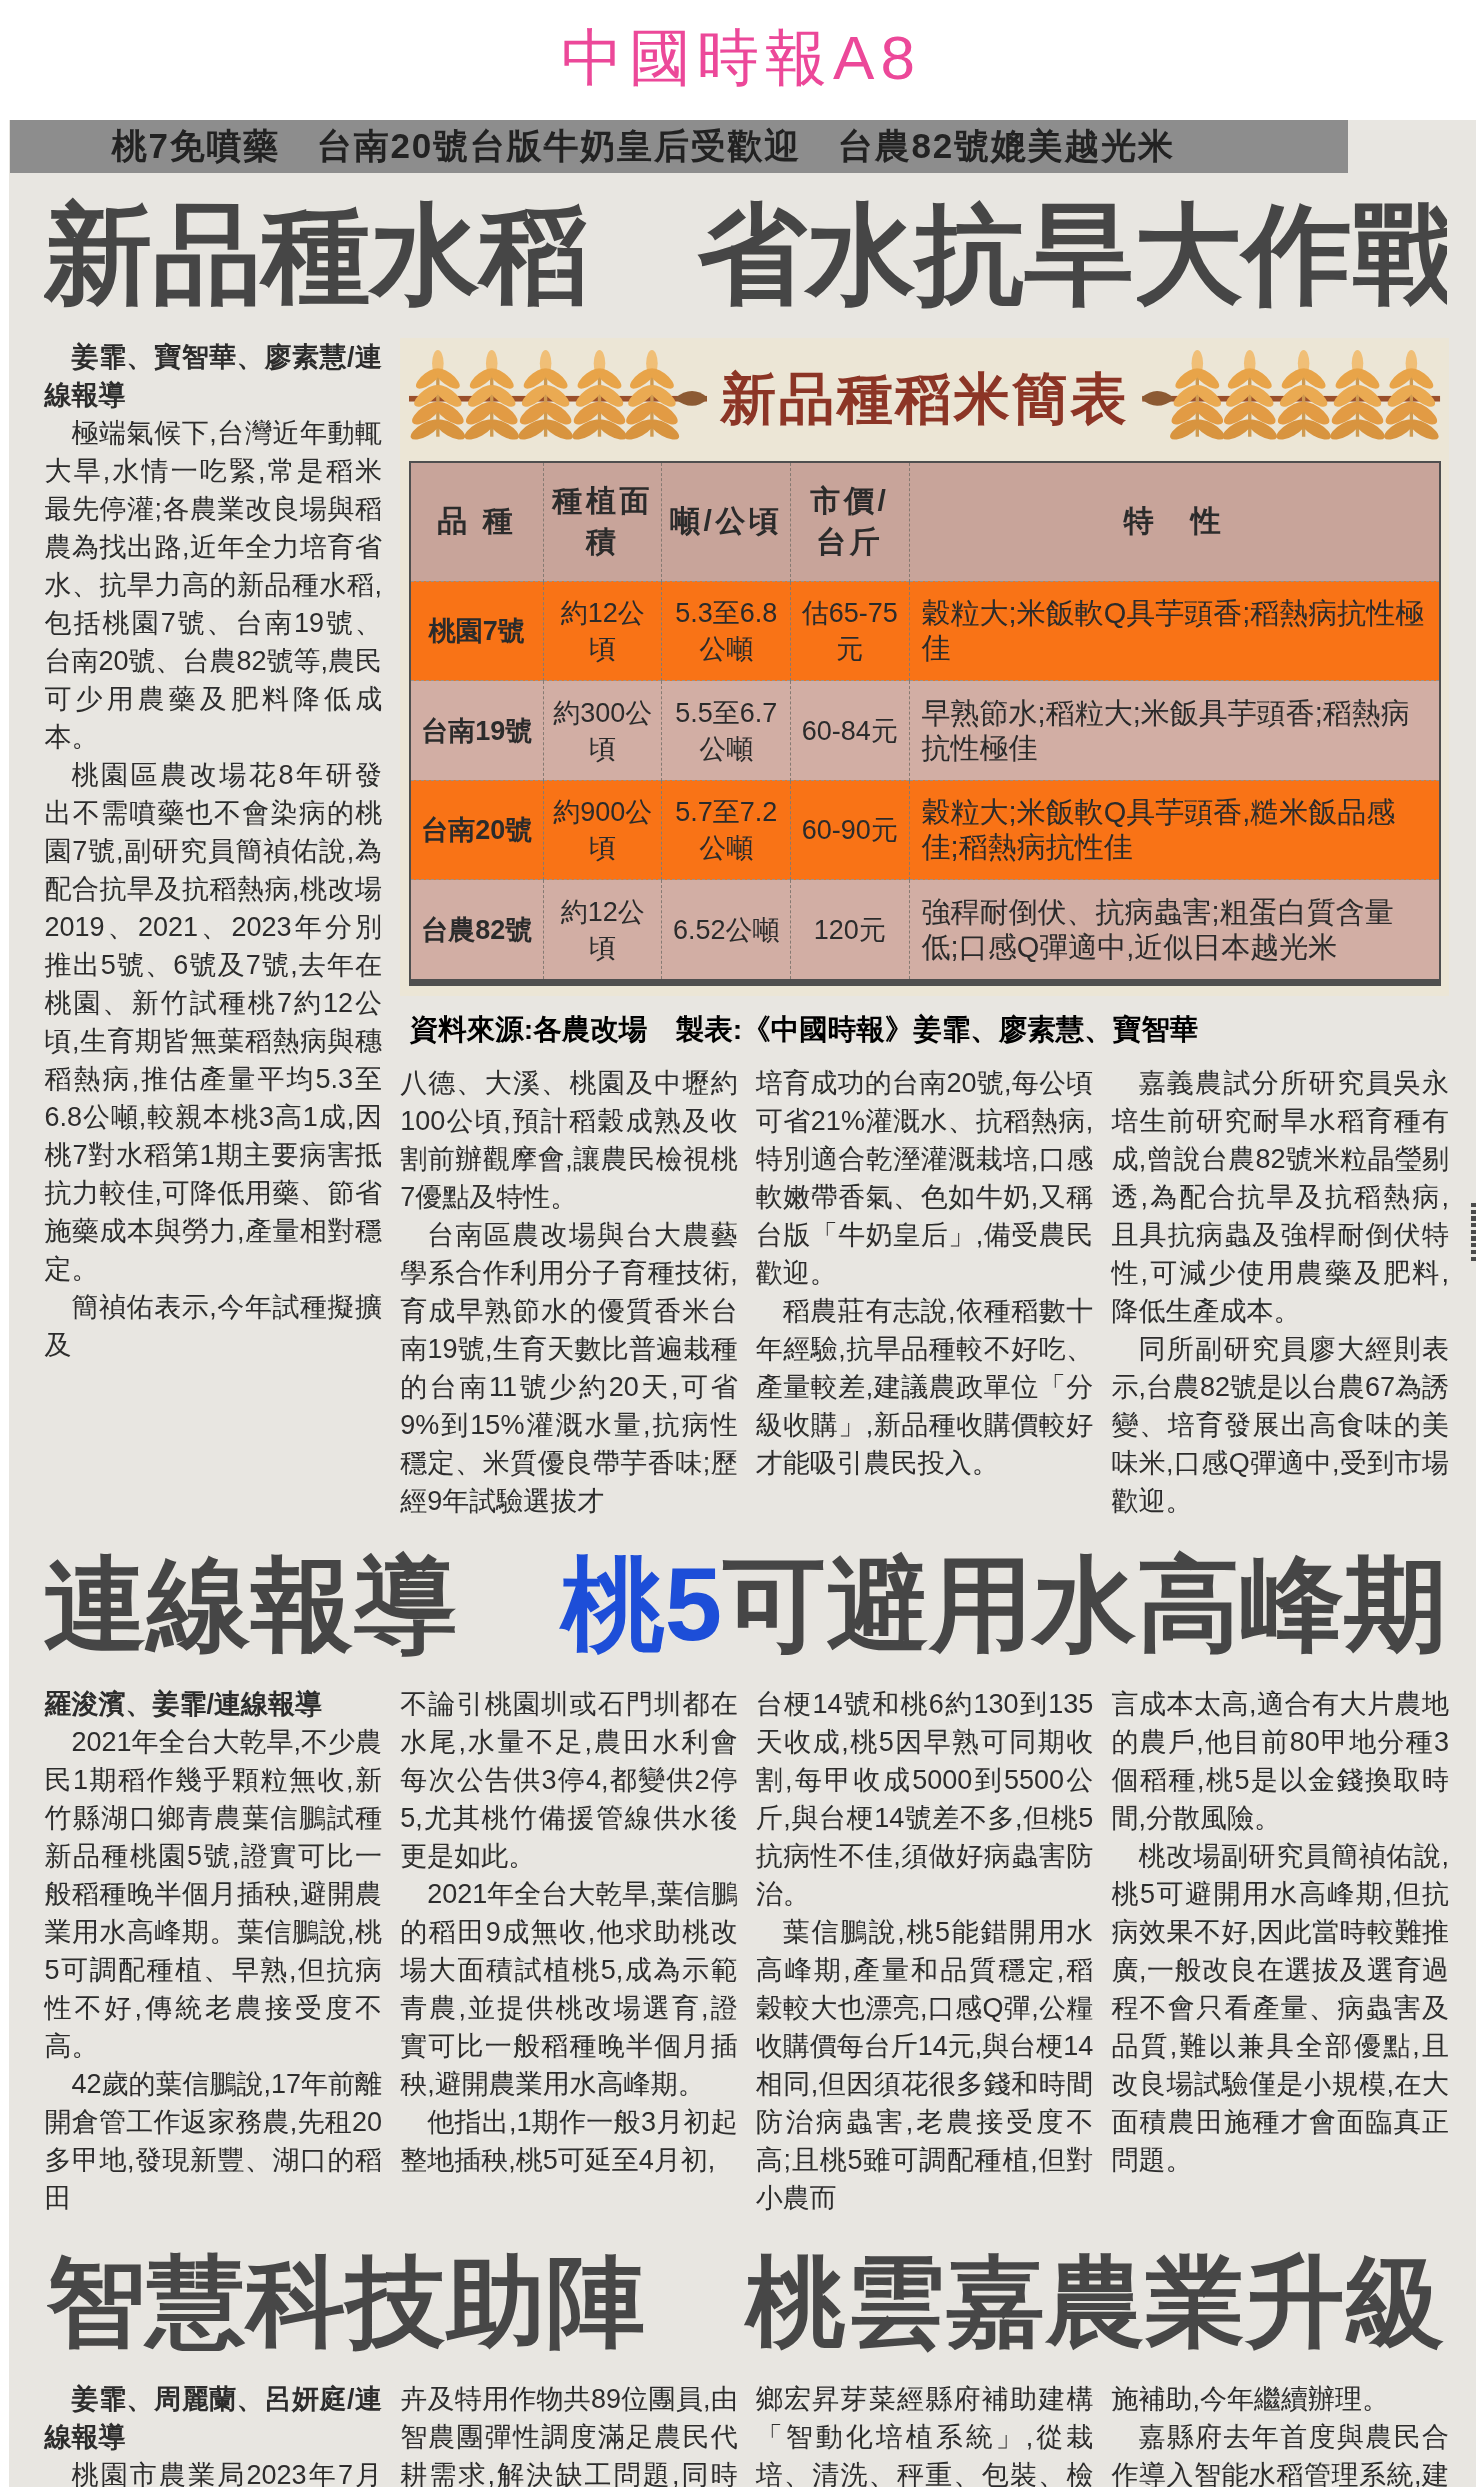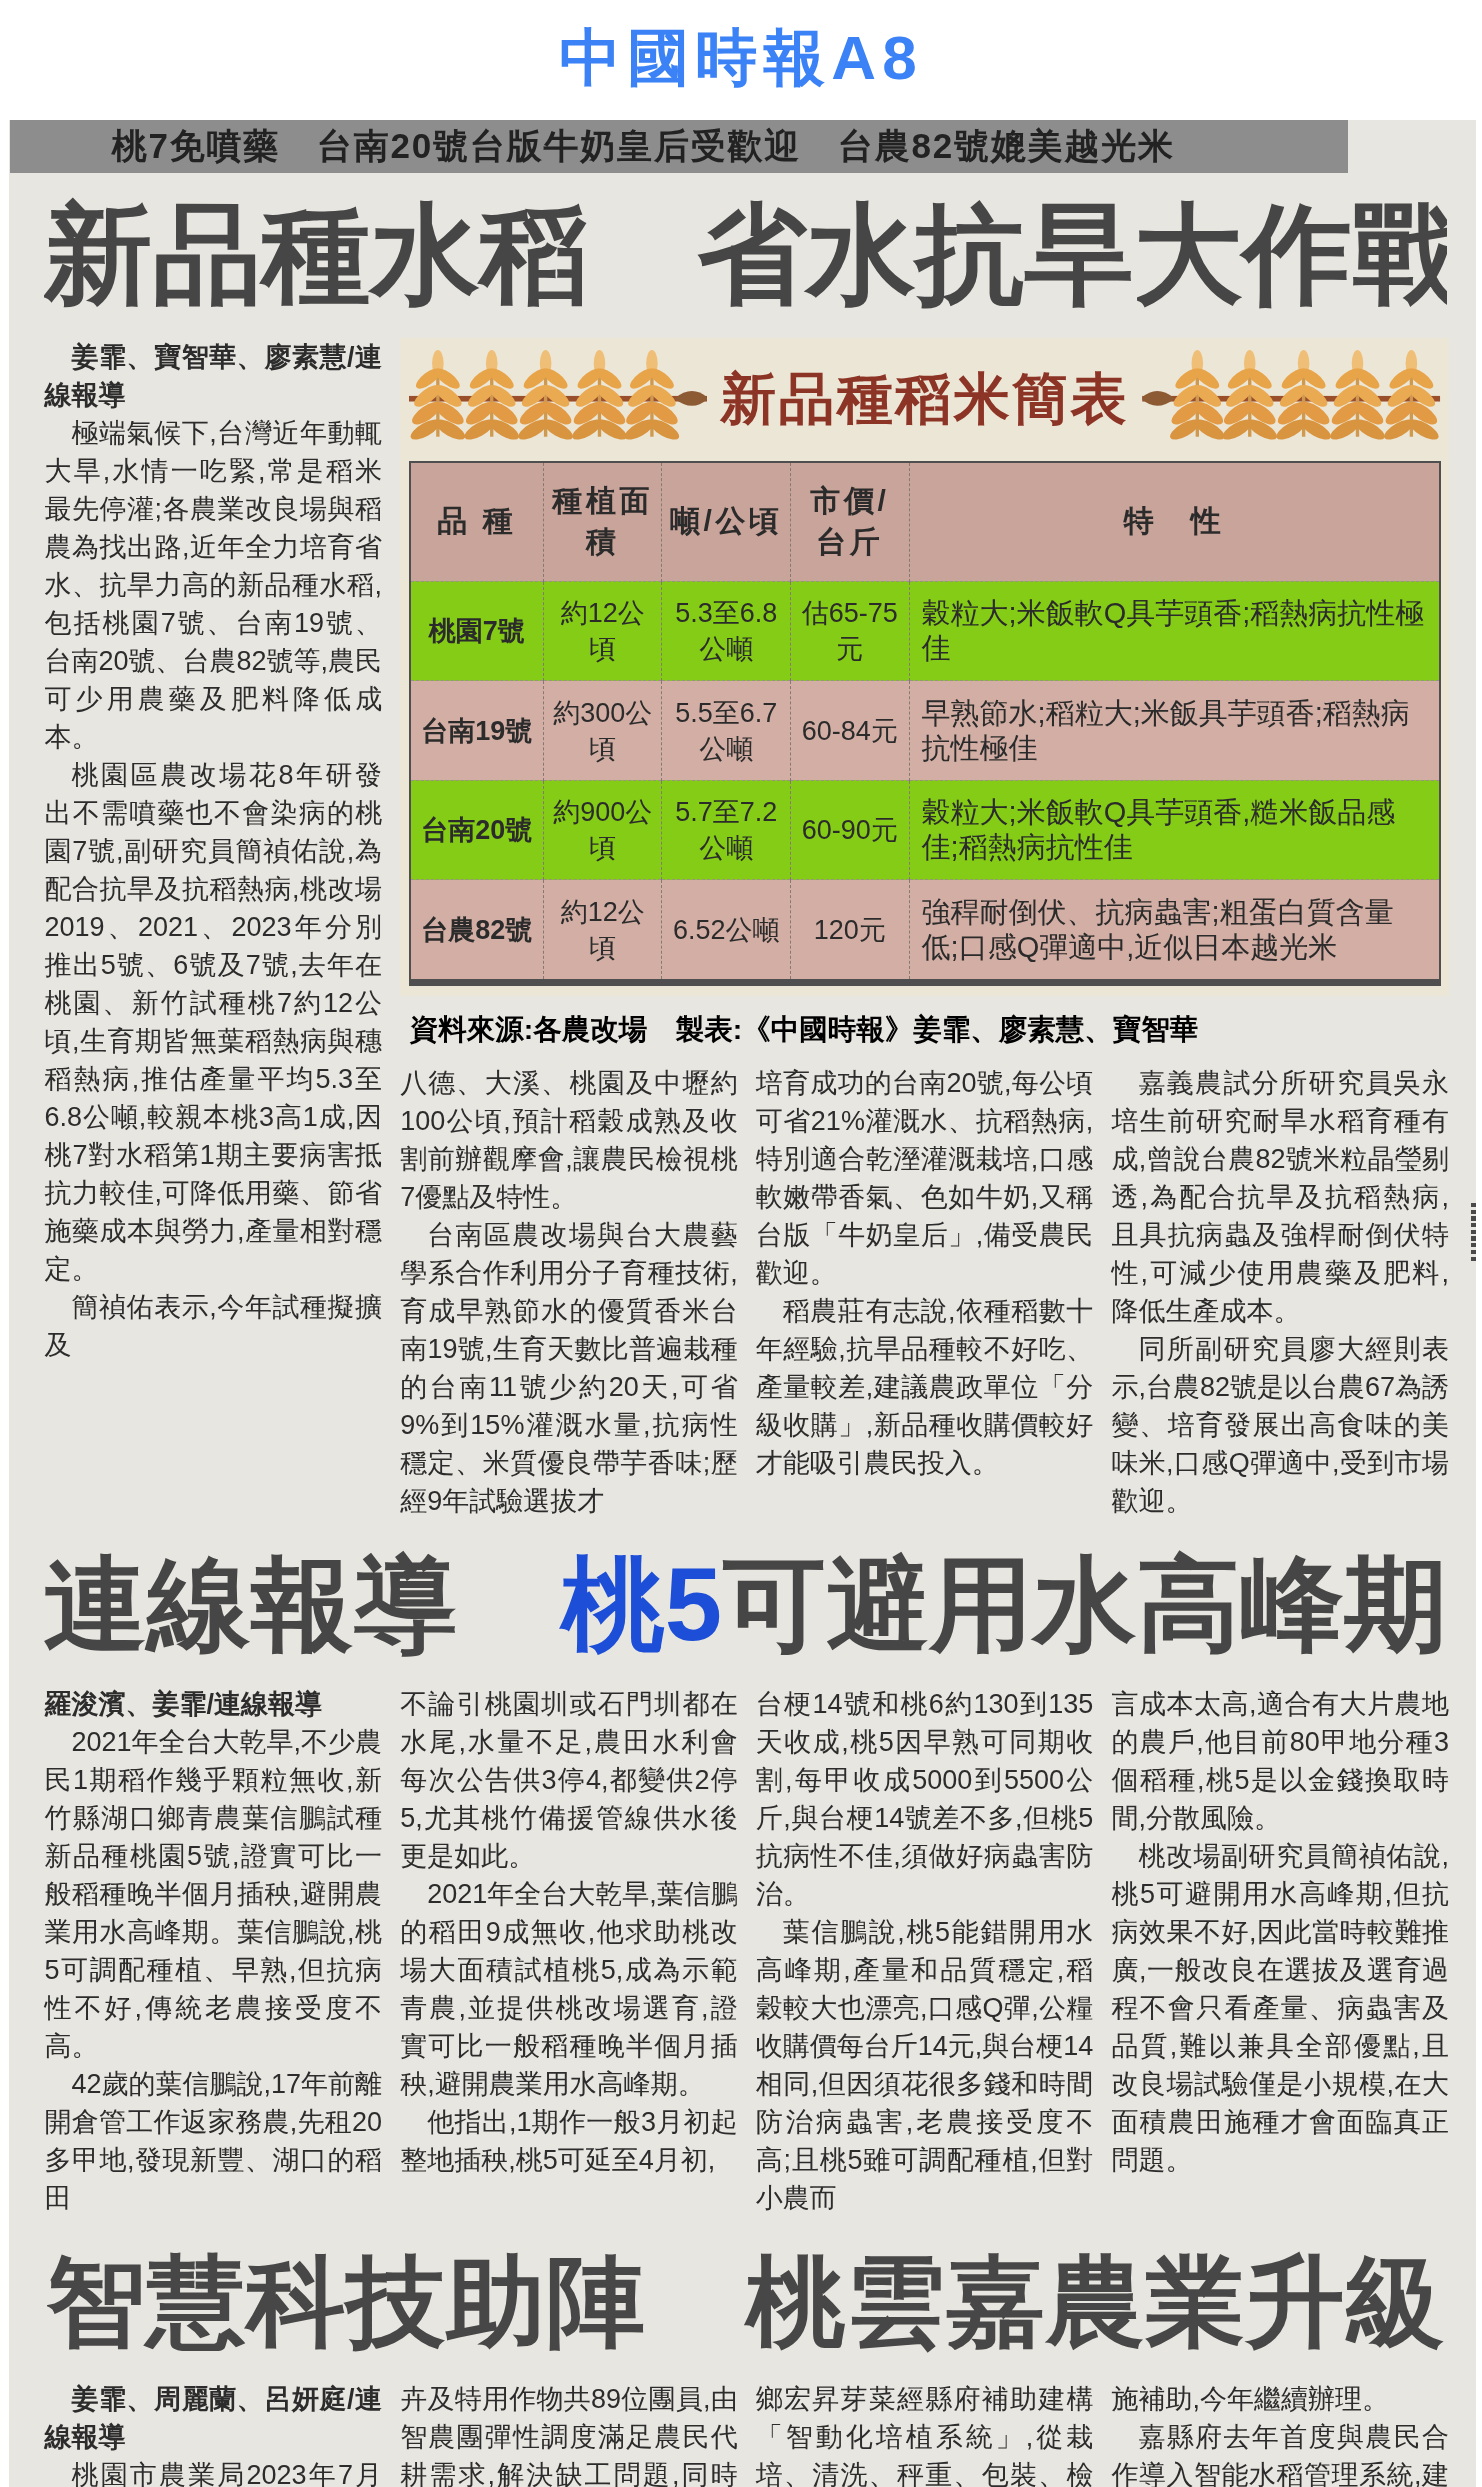--- a/index.html
+++ b/index.html
@@ -4,21 +4,21 @@
 <style>
   html,body { margin:0; padding:0; }
   body {
     font-family: "Liberation Sans", "DejaVu Sans", sans-serif;
     background:#ffffff;
   }
   .page { width:1482px; height:2487px; background:#ffffff; overflow:hidden; position:relative; }
 
   
   .masthead { height:116px; display:flex; align-items:center; justify-content:center; background:#ffffff; }
-  .page-title { color:#3b82f6; font-size:62px; letter-spacing:6px; font-weight:700; }
+  .page-title { color:#ec4899; font-size:62px; letter-spacing:6px; font-weight:400; }
 
   
   .clip { background:#e8e6e1; margin:0 6px 0 8.5px; padding-bottom:15.7px; position:relative; min-height:2350px; }
   .edge-tick { position:absolute; right:0; top:1083px; width:5.5px; height:58px;
     background:repeating-linear-gradient(to bottom,#4a4a4a 0 4.2px,rgba(0,0,0,0) 4.2px 6.7px); }
 
   
   .kicker { margin:3.6px 128px 0 1.2px; height:53px; background:#8d8d8d;
     display:flex; align-items:center; padding-left:102px;text-align:center; }
   .kicker-text { font-size:35px; font-weight:bold; color:#222222; letter-spacing:1.8px; white-space:nowrap; }
@@ -46,21 +46,21 @@
   .byline { font-weight:bold; color:#1f1f1f; }
 
   
   .table-panel { background:#ece6d6; padding:4.8px 8.5px 9.7px 8.5px; }
   .wheat-row { display:flex; align-items:center; height:114px; margin-bottom:3.6px; }
   .wheat { flex:1 1 0; height:102px; min-width:0; }
   .wheat.mirrored { transform:scaleX(-1); }
   .table-title { font-size:56px; font-weight:bold; color:#8c3526; white-space:nowrap; margin:0 13.3px; letter-spacing:2.4px; }
 
   table.rice { width:100%; border-collapse:collapse; table-layout:fixed;
-    border:2.4px solid #4f4f4f; border-bottom-width:7.3px; background:#84cc16; }
+    border:2.4px solid #4f4f4f; border-bottom-width:7.3px; background:#f97316; }
   table.rice th { background:#c8a49a; font-size:30px; font-weight:bold; color:#2b2b2b;
     padding:18px 3.6px; letter-spacing:3.6px; }
   table.rice td { font-size:27px; color:#2b2b2b; padding:13.3px 6px; text-align:center; }
   table.rice td.variety { font-weight:600; }
   table.rice td.feature { text-align:left; font-size:29px; line-height:35px; padding:9.7px 12px; }
   table.rice tr.alt td { background:#d2aea4; }
   table.rice th + th, table.rice td + td { border-left:1.8px dashed #857a72; }
   table.rice tbody td { border-top:1.8px dashed #9b9189; }
 
   .table-source { font-size:28.5px; font-weight:600; color:#000000; padding:15.7px 2.4px 0 9.7px; }

